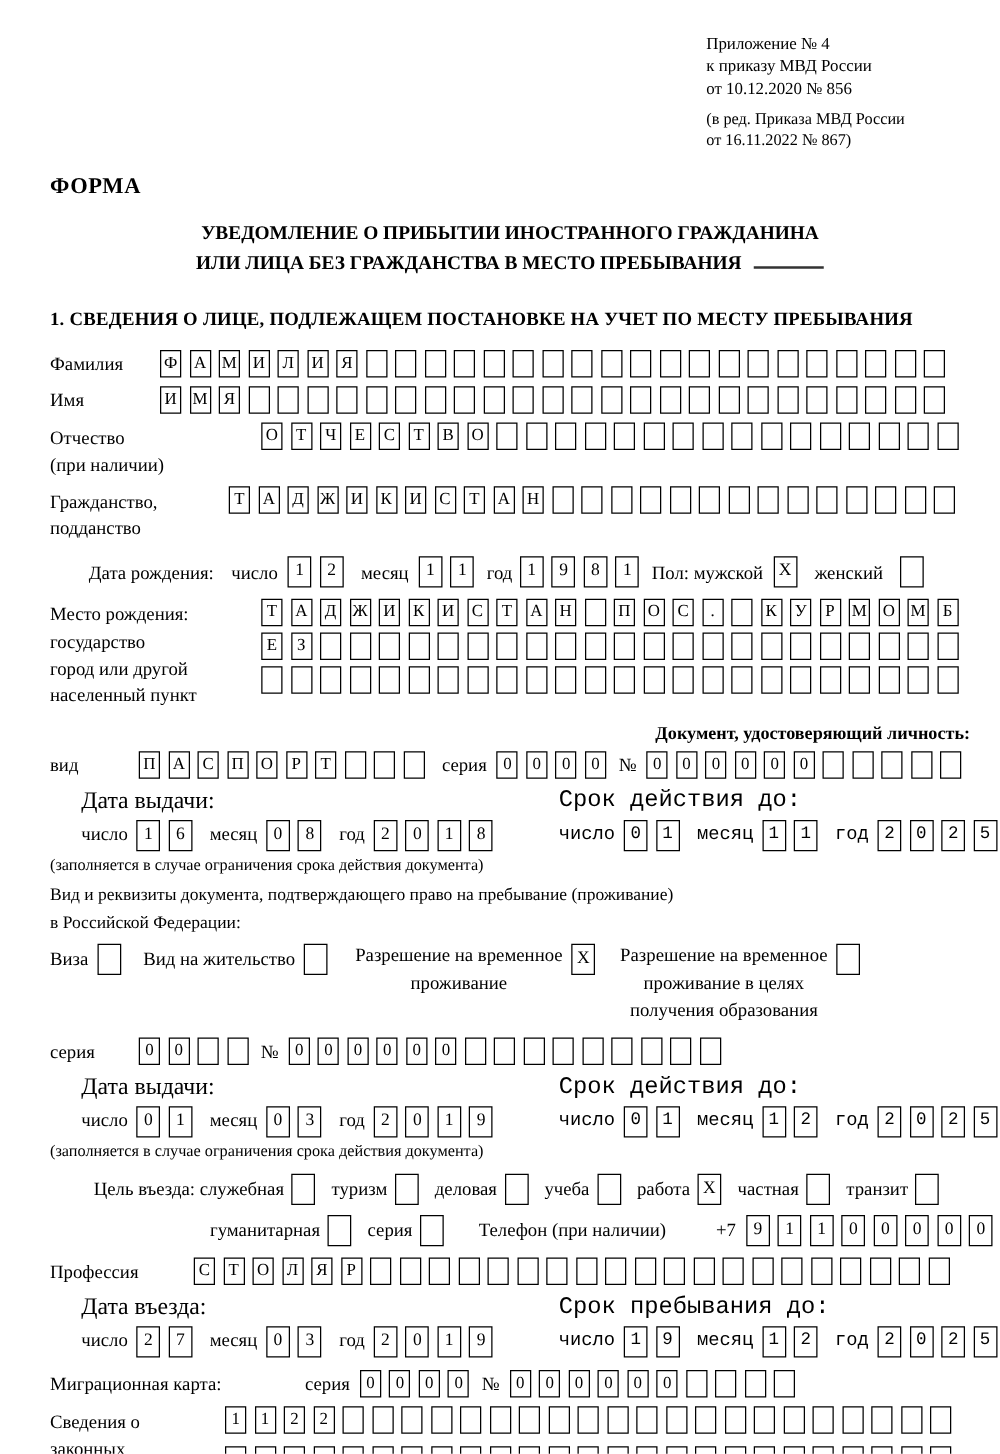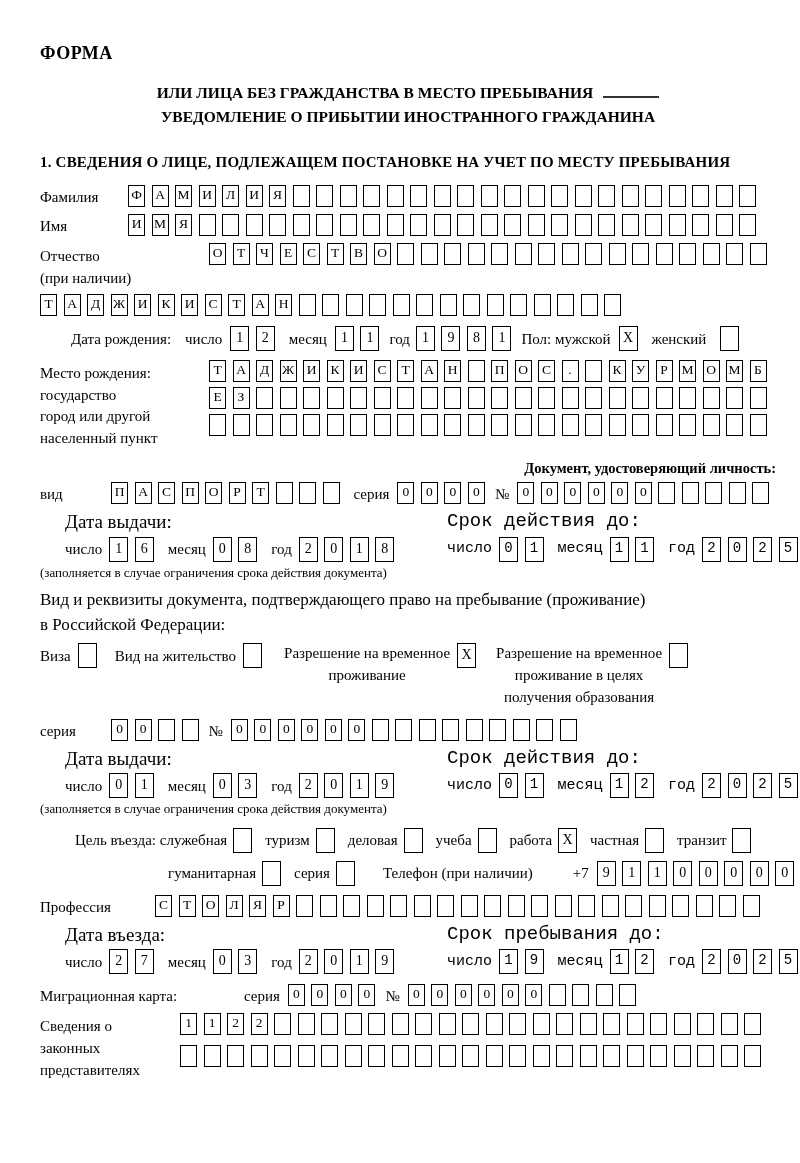--- a/index.html
+++ b/index.html
@@ -49,46 +49,55 @@
   .date-col { flex: none; }
   .date-col.left  { margin-left: 25px; width: 330px; }
   .date-col.right { margin-left: 52px; width: 340px; font-family: Liberation Mono, monospace; }
   .date-heading { text-align: left; font-size: 19px; margin-bottom: 3px; }
   .date-row { display: flex; align-items: center; }
   .date-row .dl { padding: 0; margin-right: 7px; }
   .date-row .cells { margin-right: 14px; }
   .date-row .cells:last-child { margin-right: 0; }
   .note-right { text-align: left; font-size: 13px; margin-top: 3px; padding-right: 2px; }
 
-  .plain { margin-top: 8px; font-size: 17px; }
+  .plain { margin-top: 8px; font-size: 14px; }
 
   .opts { display: flex; align-items: flex-start; margin-top: 8px; }
   .opt { display: flex; align-items: flex-start; }
   .opt > span { padding-top: 4px; }
   .opt .cells { margin-left: 7px; }
   .optlines { text-align: center; line-height: 1.45; }
   .opt.g1 { margin-left: 18px; } .opt.g2 { margin-left: 22px; } .opt.g3 { margin-left: 20px; }
 
   .purpose { display: flex; align-items: center; margin-top: 10px; }
   .purpose .opt { align-items: center; margin-left: 35px; }
   .purpose .opt > span { padding-top: 0; }
   .purpose .opt .cells { margin-left: 6px; }
   .purpose .pgap { margin-left: 13px; }
 </style>
 </head>
 <body>
 
 <div class="page">
 
+  <div class="appendix">
+    <div>Приложение № 4</div>
+    <div>к приказу МВД России</div>
+    <div>от 10.12.2020 № 856</div>
+    <div class="amend">
+      <div>(в ред. Приказа МВД России</div>
+      <div>от 16.11.2022 № 867)</div>
+    </div>
+  </div>
 
   <div class="forma">ФОРМА</div>
 
   <div class="title">
+    <div>УВЕДОМЛЕНИЕ О ПРИБЫТИИ ИНОСТРАННОГО ГРАЖДАНИНА</div>
     <div><span>ИЛИ ЛИЦА БЕЗ ГРАЖДАНСТВА В МЕСТО ПРЕБЫВАНИЯ</span><span class="title-underline"></span></div>
-    <div>УВЕДОМЛЕНИЕ О ПРИБЫТИИ ИНОСТРАННОГО ГРАЖДАНИНА</div>
   </div>
 
   <div class="section-heading">1. СВЕДЕНИЯ О ЛИЦЕ, ПОДЛЕЖАЩЕМ ПОСТАНОВКЕ НА УЧЕТ ПО МЕСТУ ПРЕБЫВАНИЯ</div>
 
   <div class="frow" style="margin-top:14px">
     <div class="lbl w88">Фамилия</div>
     <div class="cells">
         <span class="cell">Ф</span>
         <span class="cell">А</span>
         <span class="cell">М</span>
@@ -179,20 +188,24 @@
         <span class="cell"></span>
         <span class="cell"></span>
         <span class="cell"></span>
         <span class="cell"></span>
         <span class="cell"></span>
         <span class="cell"></span>
       </div>
   </div>
 
   <div class="frow" style="margin-top:4px">
+    <div class="lbl w143">
+      <div>Гражданство,</div>
+      <div>подданство</div>
+    </div>
     <div class="cells">
         <span class="cell">Т</span>
         <span class="cell">А</span>
         <span class="cell">Д</span>
         <span class="cell">Ж</span>
         <span class="cell">И</span>
         <span class="cell">К</span>
         <span class="cell">И</span>
         <span class="cell">С</span>
         <span class="cell">Т</span>

